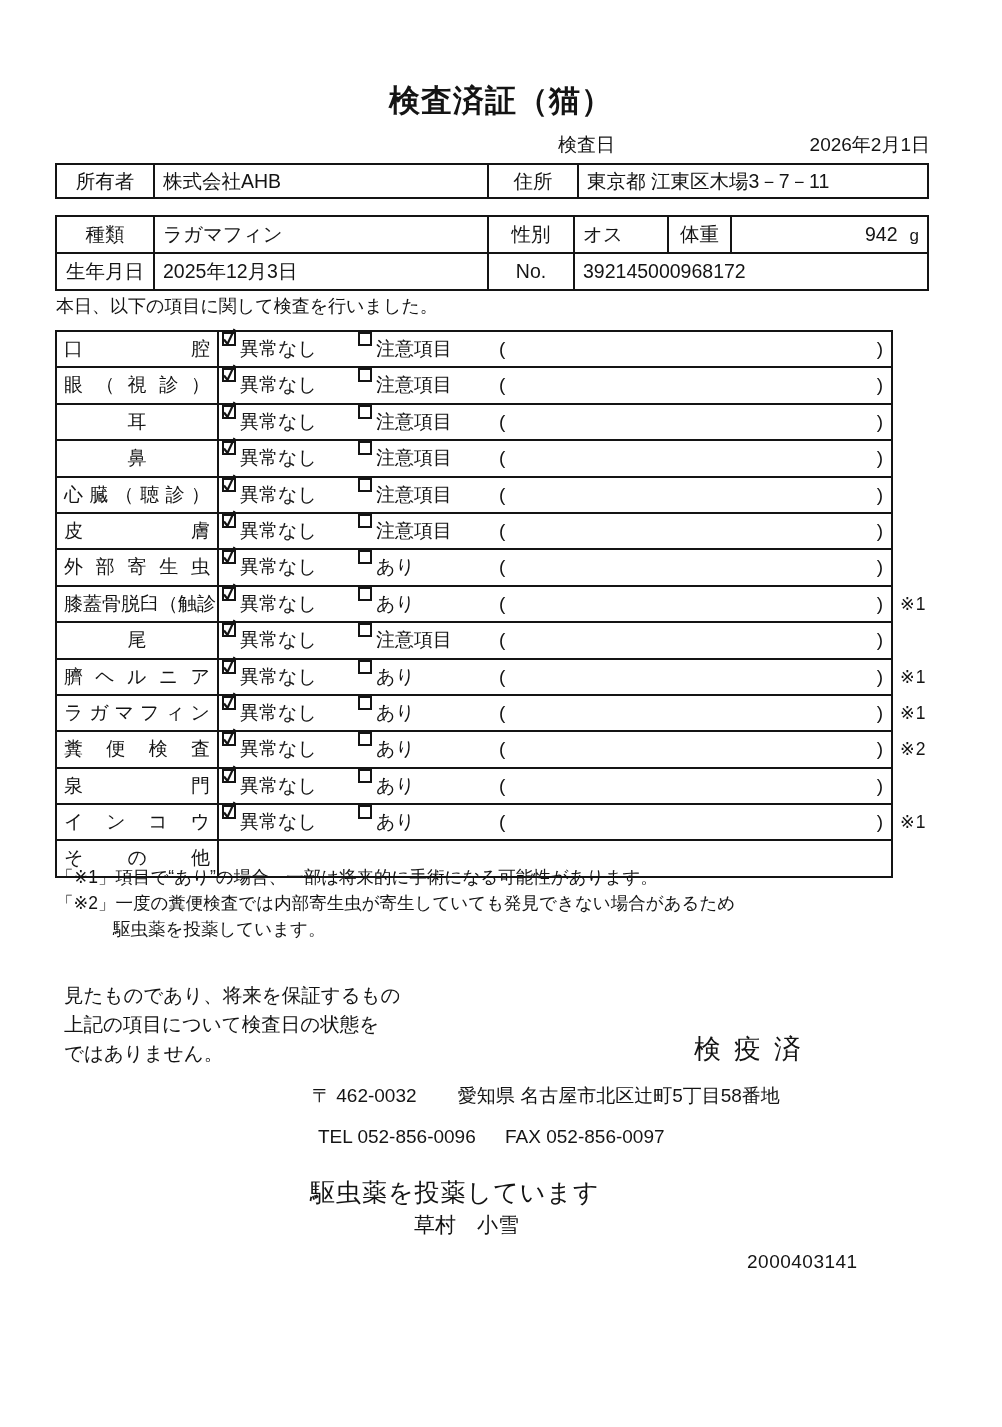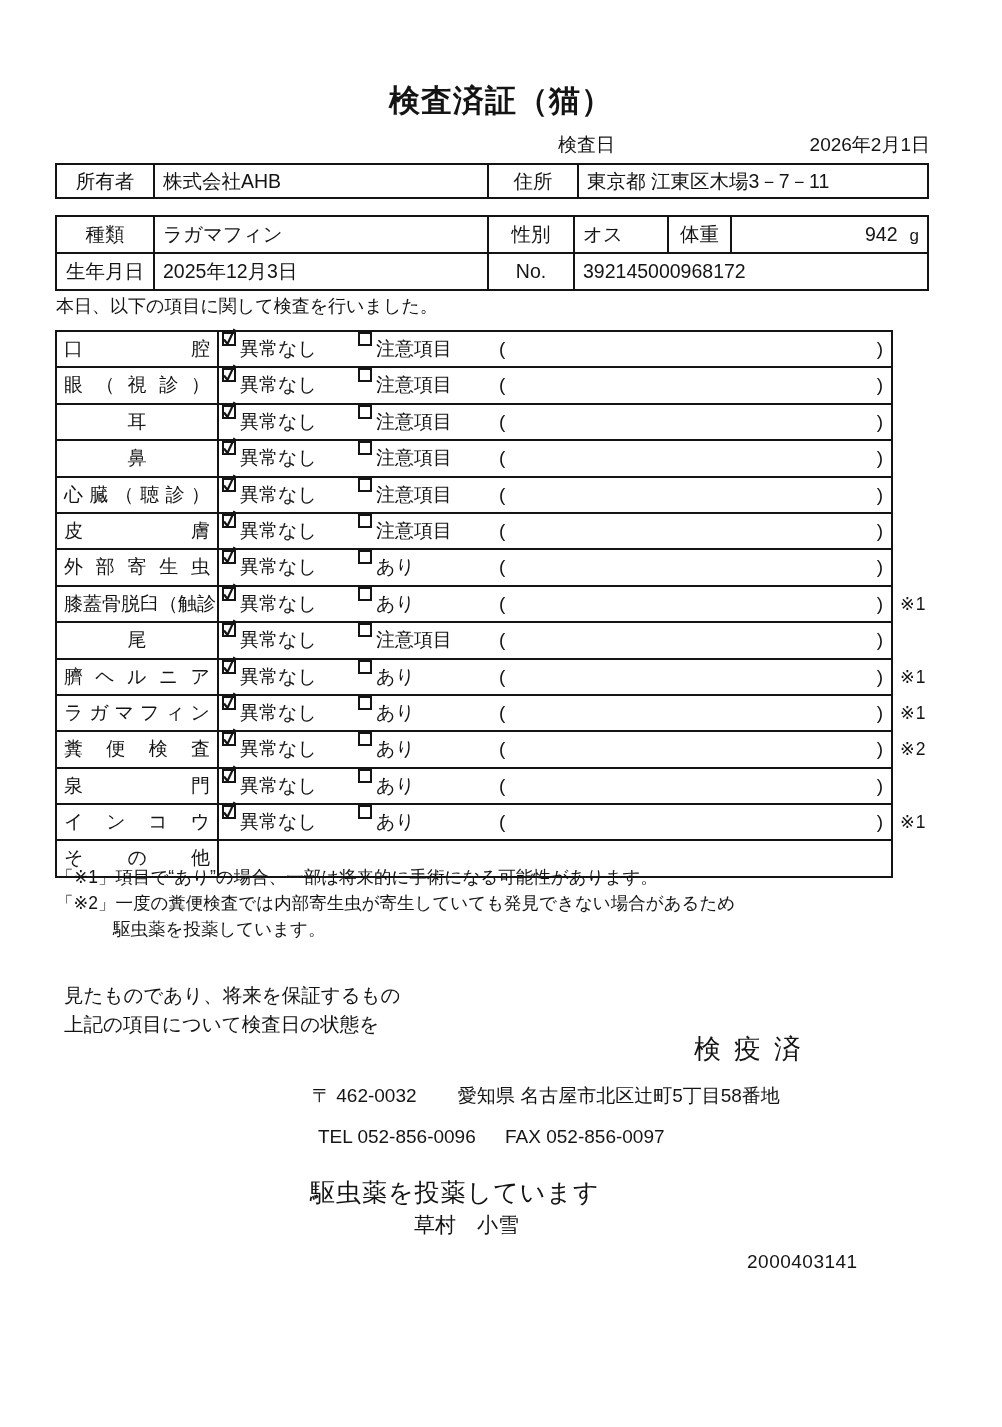--- a/index.html
+++ b/index.html
@@ -353,20 +353,21 @@
 
   <div class="footnotes">
     <p>「※1」項目で“あり”の場合、一部は将来的に手術になる可能性があります。</p>
     <p>「※2」一度の糞便検査では内部寄生虫が寄生していても発見できない場合があるため</p>
     <p class="indent">駆虫薬を投薬しています。</p>
   </div>
 
   <div class="disclaimer">
     <p>見たものであり、将来を保証するもの</p>
     <p>上記の項目について検査日の状態を</p>
+    <p>ではありません。</p>
   </div>
 
   <div class="stamp">検疫済</div>
 
   <div class="addr-row">
     <span>〒 462-0032</span>
     <span class="gap">愛知県 名古屋市北区辻町5丁目58番地</span>
   </div>
 
   <div class="tel-row">

